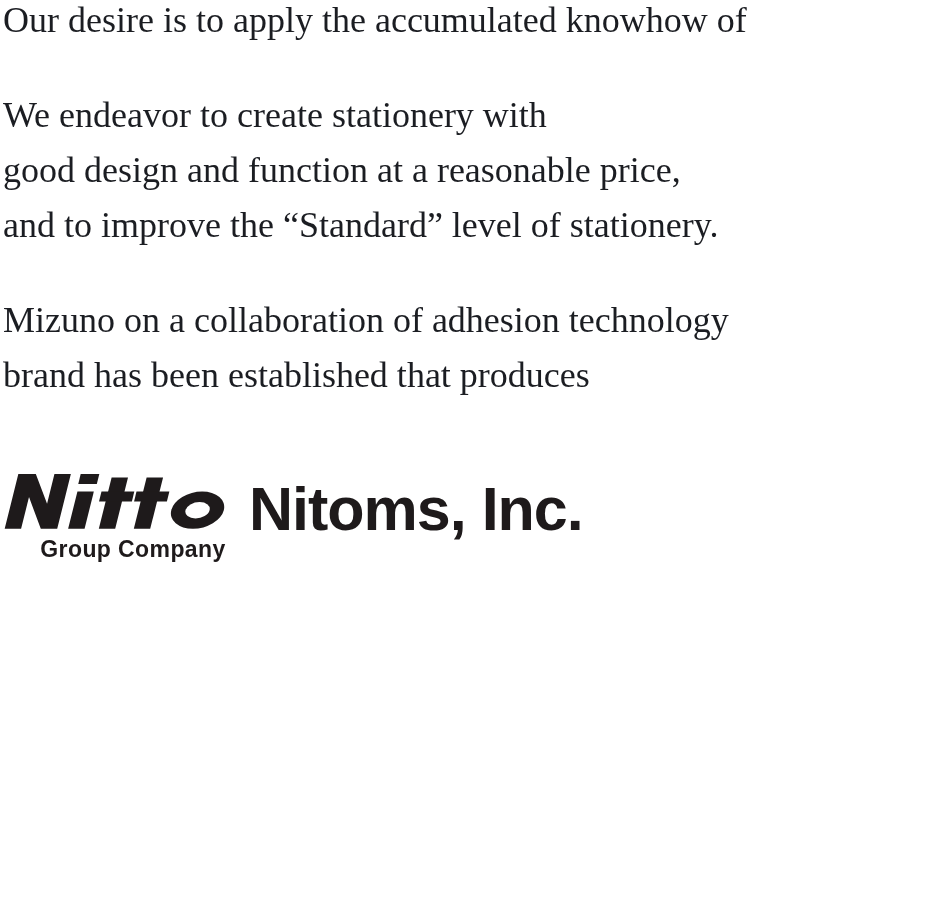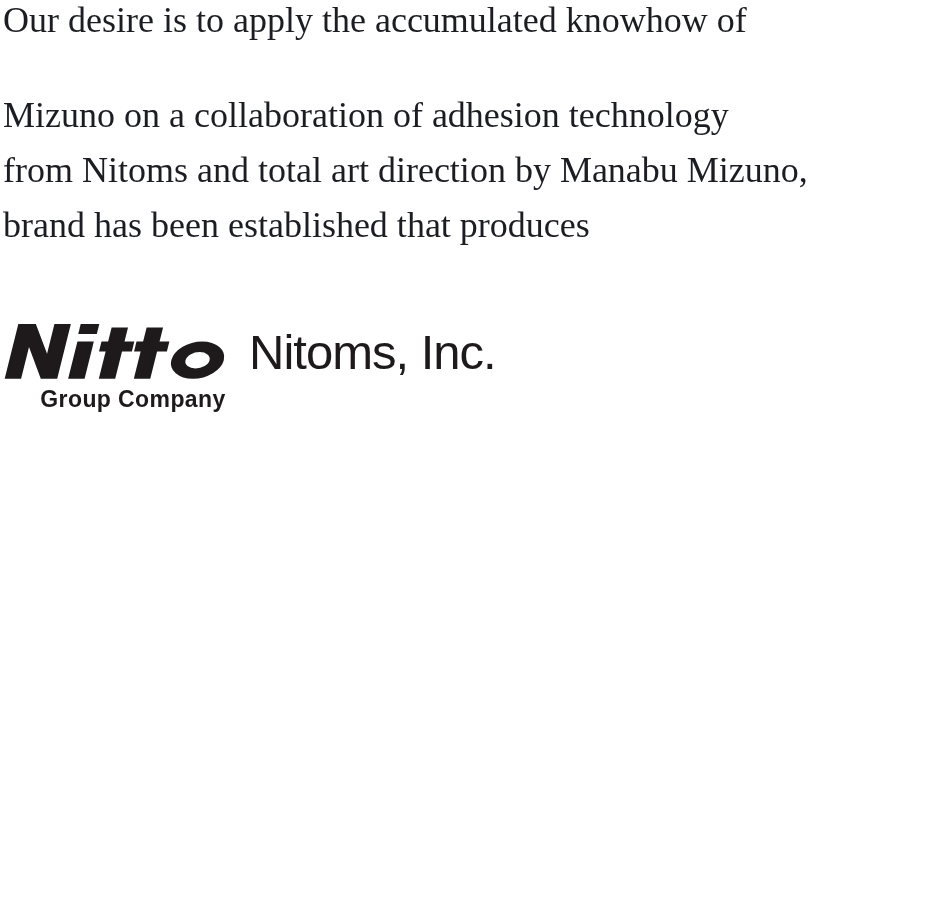--- a/index.html
+++ b/index.html
@@ -56,22 +56,22 @@
     letter-spacing: 0.4px;
     color: var(--logo);
     margin: 5px 0 0 28px;
     white-space: nowrap;
   }
   .nitoms-name {
     position: absolute;
     left: 246px;
     top: 1px;
     font-family: "Liberation Sans", "DejaVu Sans", sans-serif;
-    font-weight: normal;
-    font-size: 49px;
+    font-weight: bold;
+    font-size: 61px;
     letter-spacing: -1px;
     color: var(--logo);
     white-space: nowrap;
   }
   .sr-only {
     position: absolute;
     width: 1px; height: 1px;
     overflow: hidden;
     clip: rect(0 0 0 0);
   }
@@ -80,24 +80,28 @@
 <body>
 
 <div class="page">
 
   <div class="statement">
 
     <div class="para">
       <div class="line">Our desire is to apply the accumulated knowhow of</div>
     </div>
 
+    <div class="para">
+      <div class="line">We endeavor to create stationery with</div>
+      <div class="line">good design and function at a reasonable price,</div>
+      <div class="line">and to improve the “Standard” level of stationery.</div>
+    </div>
 
     <div class="para">
       <div class="line">Mizuno on a collaboration of adhesion technology</div>
-      <div class="line">from Nitoms and total art direction by Manabu Mizuno,</div>
       <div class="line">brand has been established that produces</div>
     </div>
 
   </div>
 
   <div class="brand">
 
     <div class="nitto-block">
       <span class="sr-only">Nitto</span>
       <svg class="nitto-svg" viewBox="0 0 212 53" width="232" height="58" aria-hidden="true">

